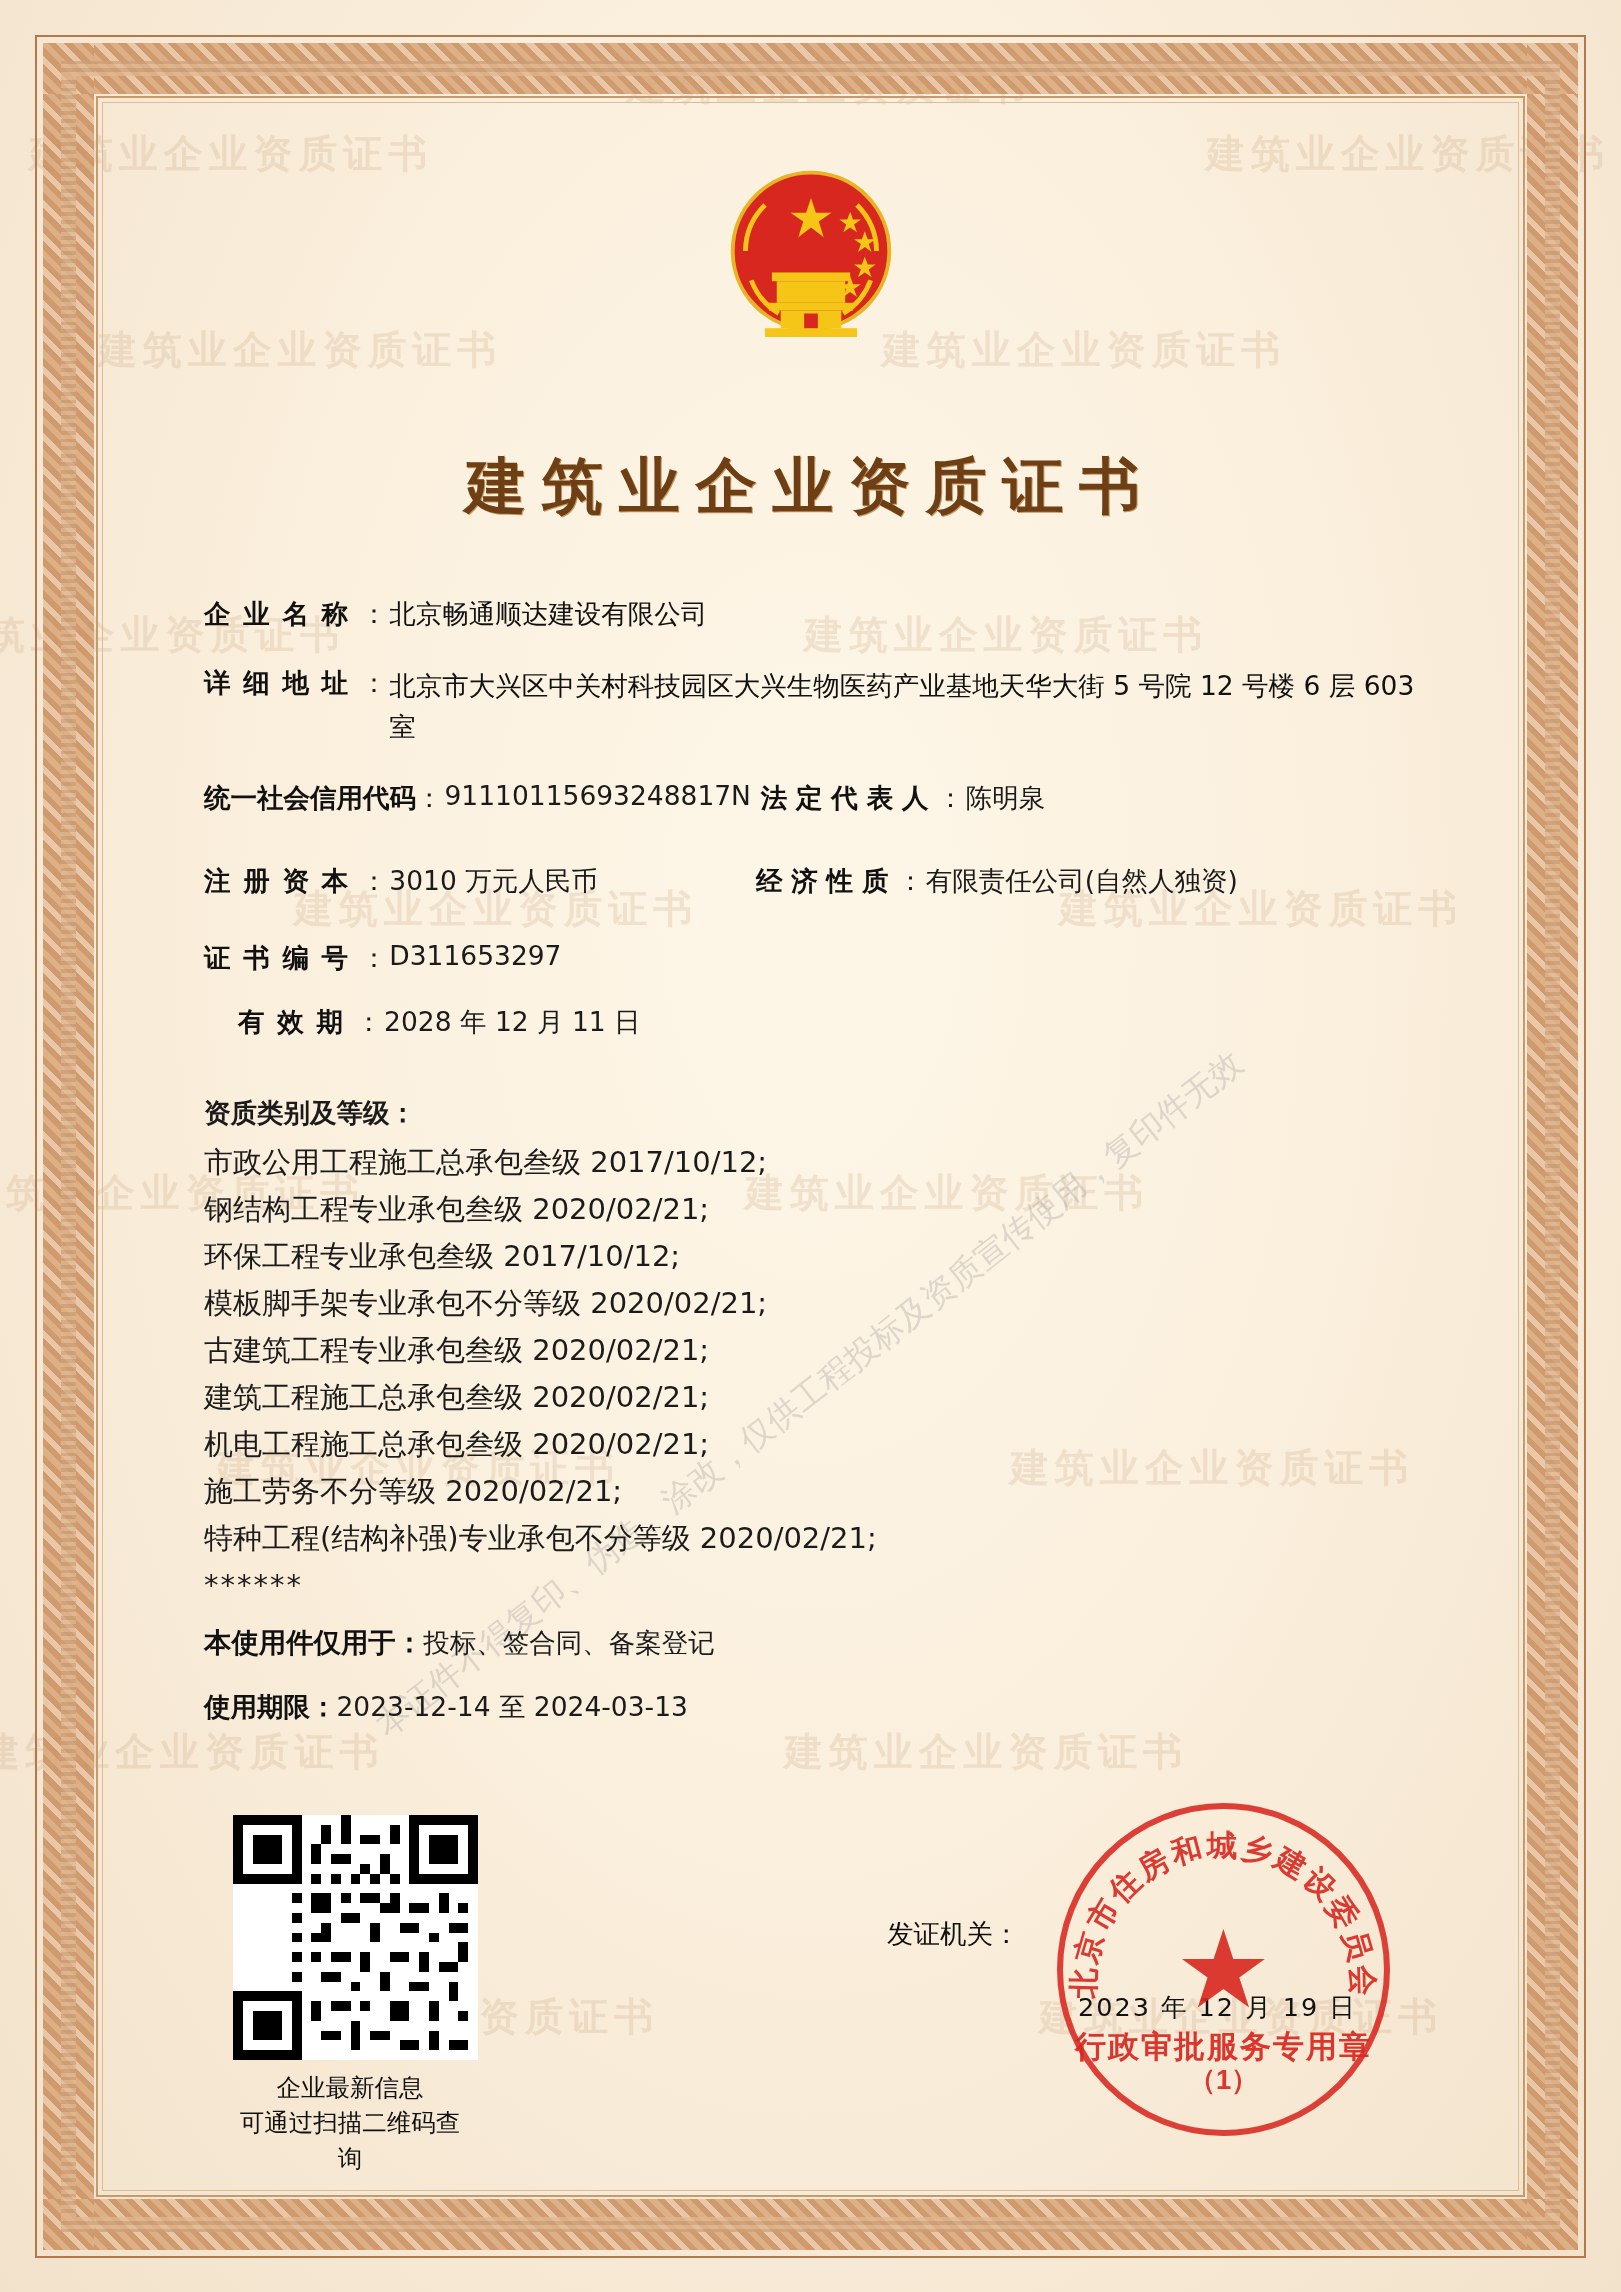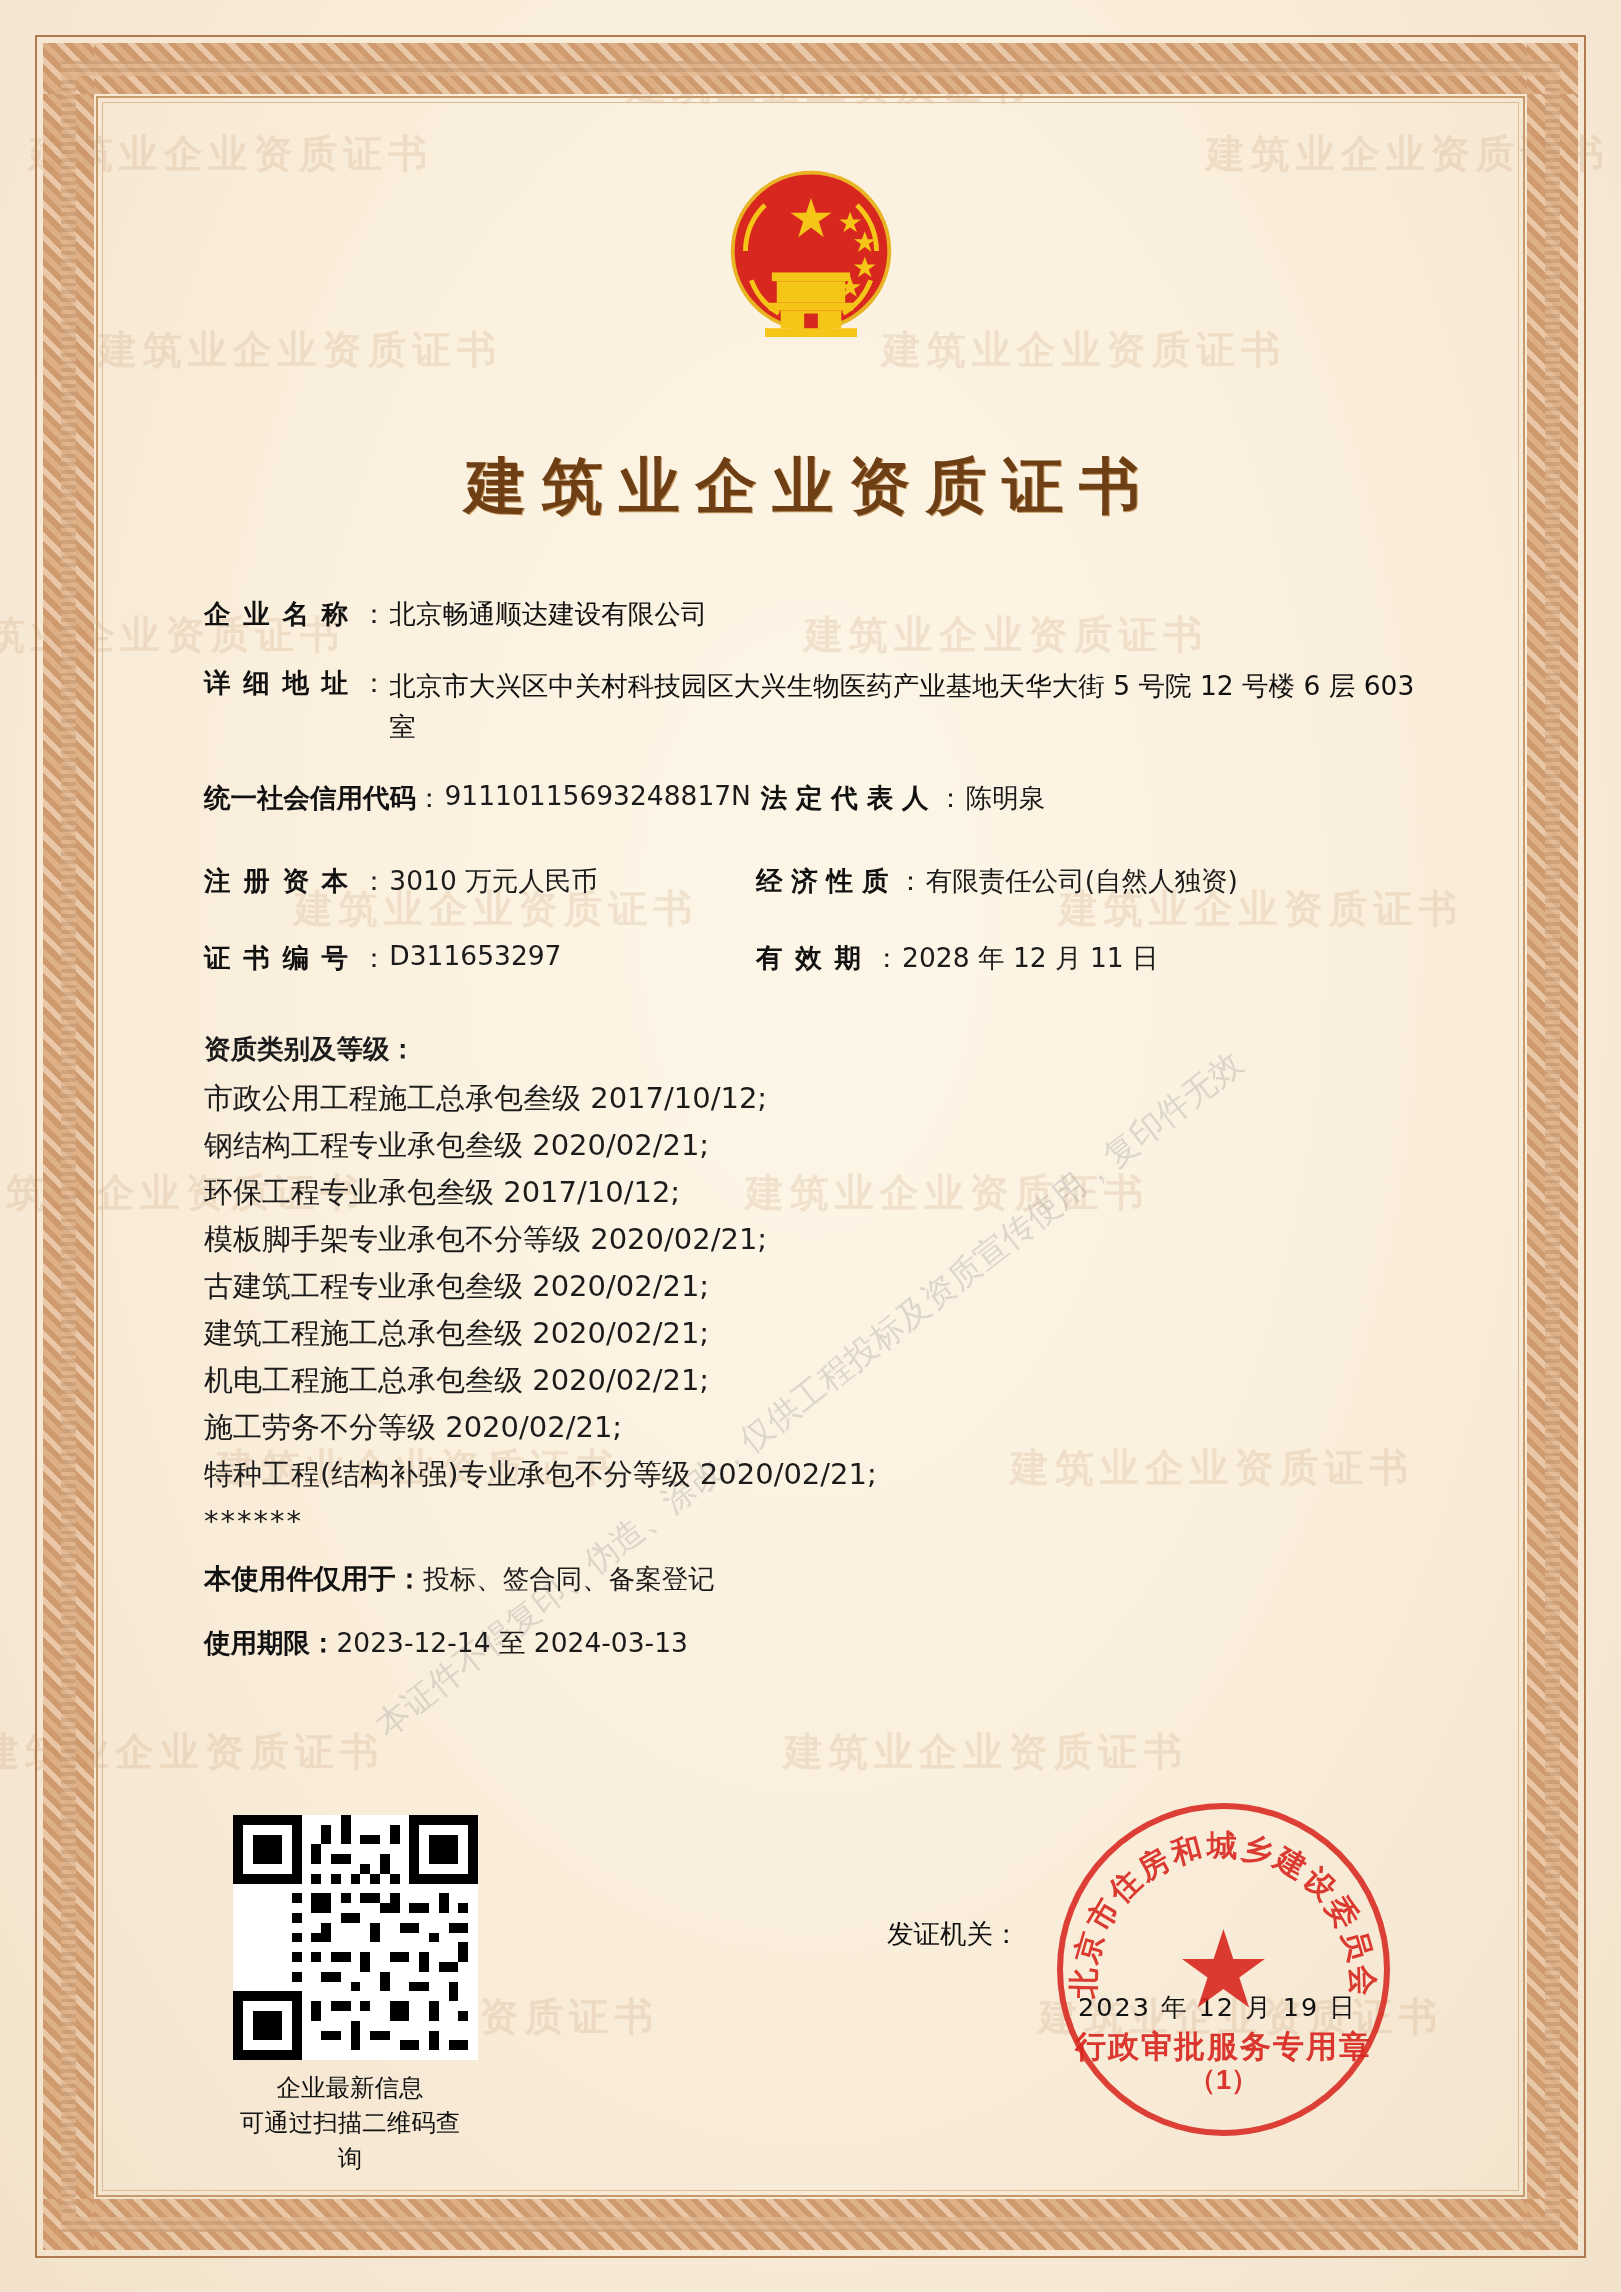--- a/index.html
+++ b/index.html
@@ -345,21 +345,21 @@
         <span class="colon">：</span>
         <span>3010 万元人民币</span>
       </div>
       <div class="half-b">
         <span class="lbl sp3">经济性质</span>
         <span class="colon">：</span>
         <span>有限责任公司(自然人独资)</span>
       </div>
     </div>
 
-    <div class="row-split" style="margin-top:41px;">
+    <div class="row-split" style="margin-top:41px;flex-direction:column;">
       <div class="half-a" style="width:490px;">
         <span class="lbl sp4">证书编号</span>
         <span class="colon">：</span>
         <span>D311653297</span>
       </div>
       <div class="half-b">
         <span class="lbl sp4">有效期</span>
         <span class="colon">：</span>
         <span>2028 年 12 月 11 日</span>
       </div>

